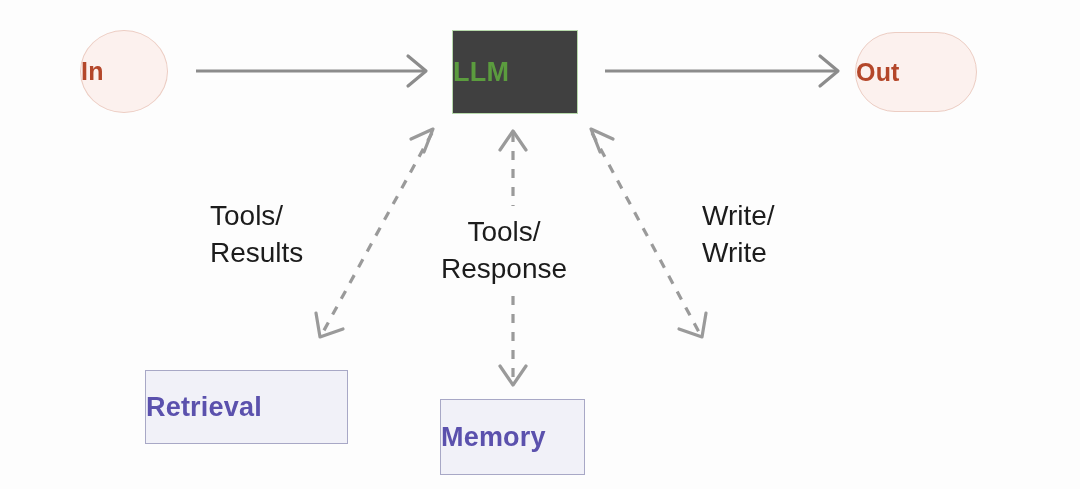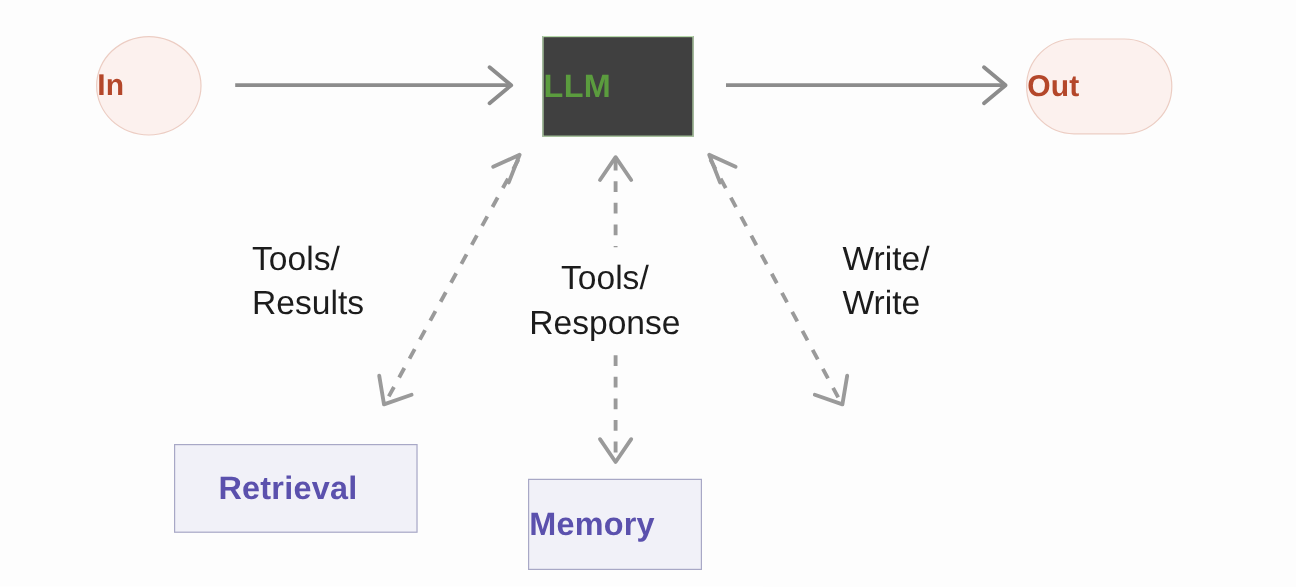--- a/index.html
+++ b/index.html
@@ -76,21 +76,20 @@
     border: 1.6px solid #a8a8c6;
     color: #5b51ad;
     font-size: 27px;
   }
 
   .node-retrieval {
     left: 145px;
     top: 370px;
     width: 203px;
     height: 74px;
-    padding-left: 36px;
   }
 
   .node-tools {
     left: 440px;
     top: 399px;
     width: 145px;
     height: 76px;
   }
 
   .node-memory {

